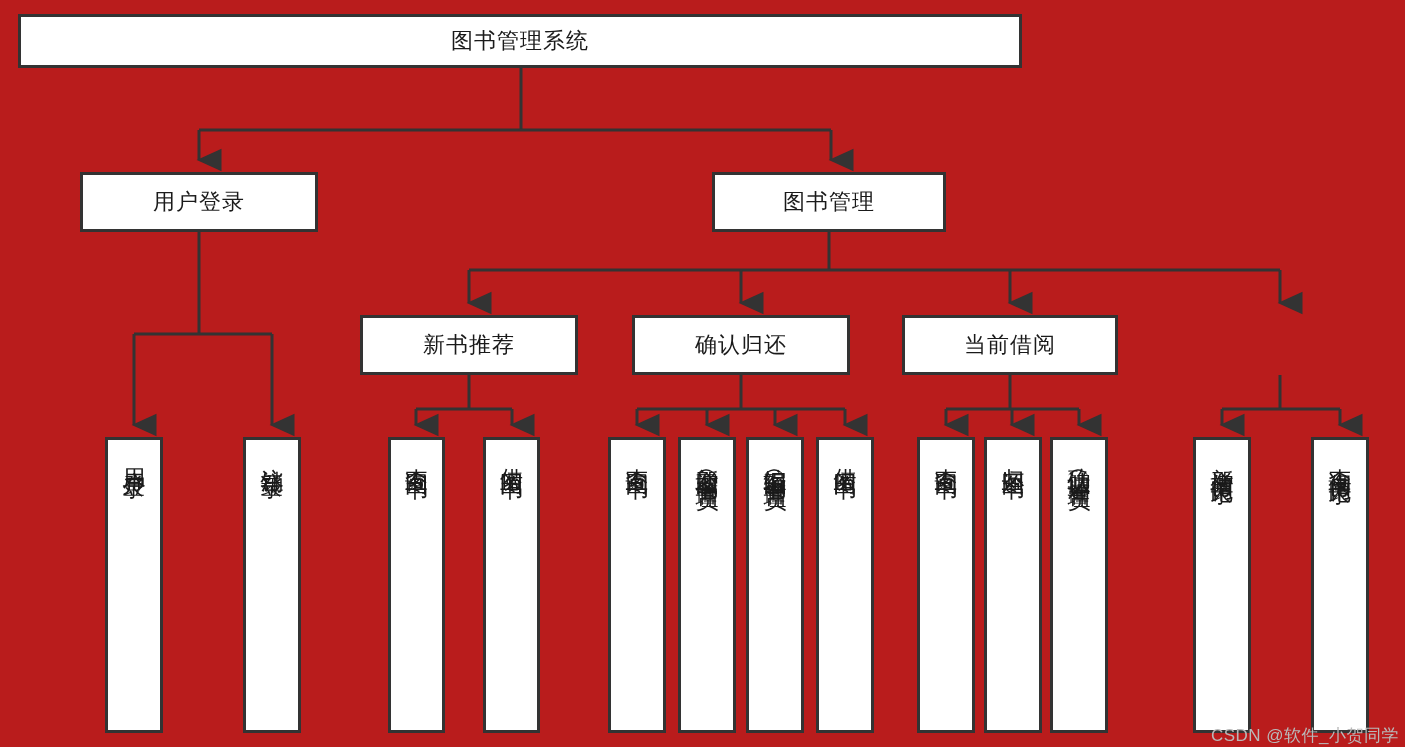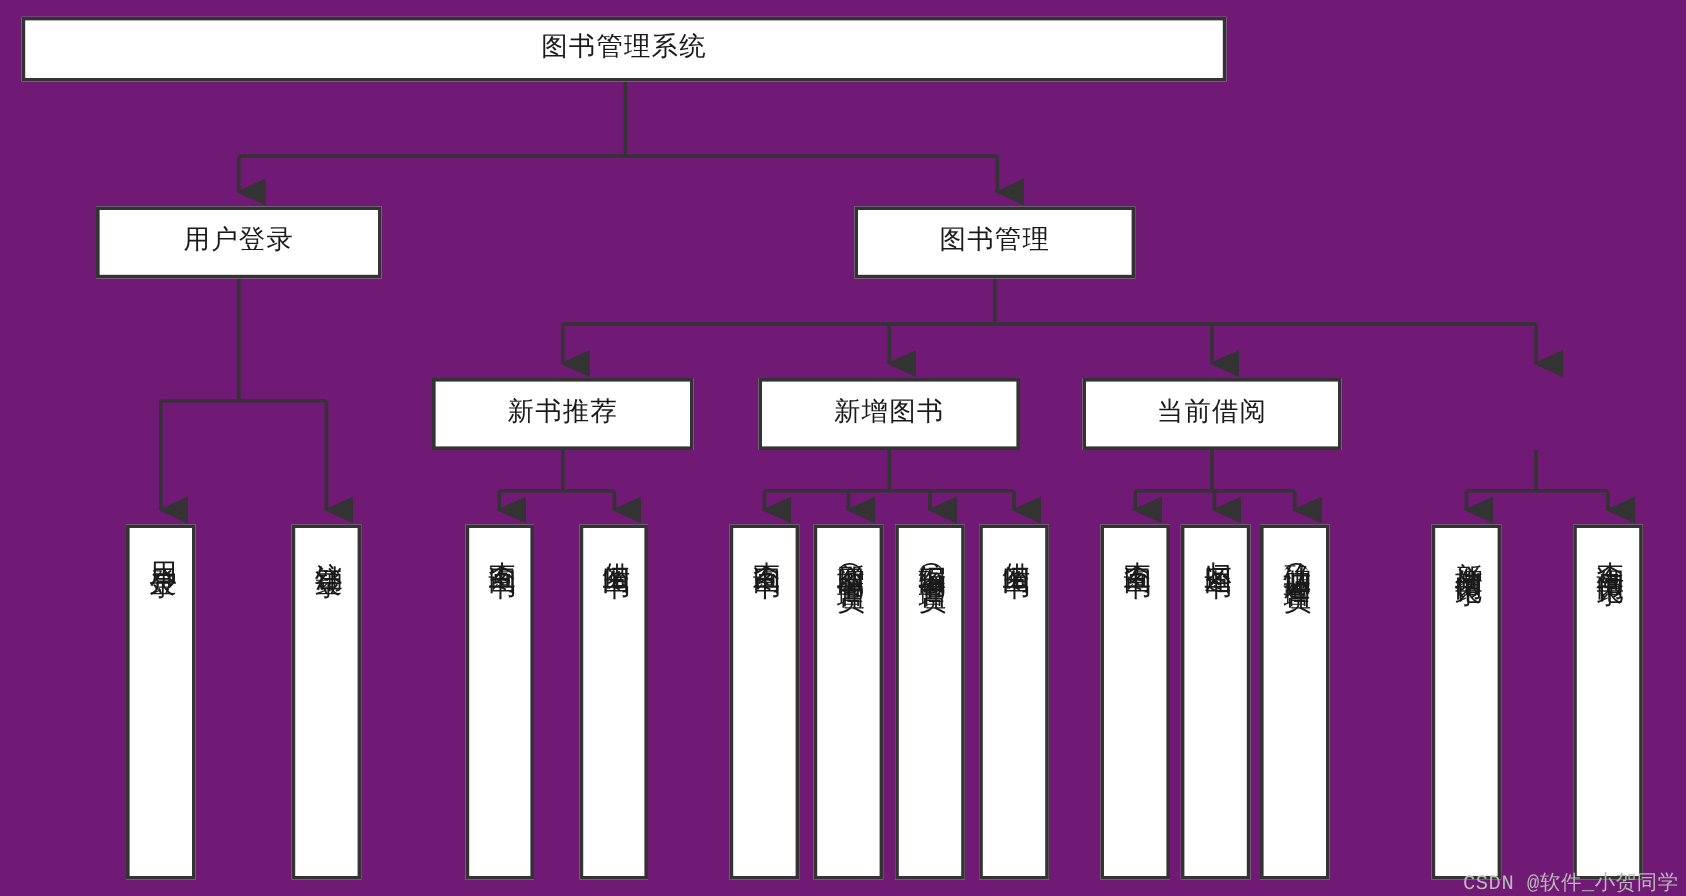--- a/index.html
+++ b/index.html
@@ -7,23 +7,22 @@
     padding: 0;
     background: #ffffff;
   }
   body {
     font-family: "Liberation Sans", "DejaVu Sans", sans-serif;
   }
   #canvas {
     position: relative;
     width: 1405px;
     height: 747px;
-    background: #701a75;
+    background: #b91c1c;
     overflow: hidden;
-    font-family: Liberation Mono, monospace;
   }
   svg#wires {
     position: absolute;
     left: 0;
     top: 0;
     width: 1405px;
     height: 747px;
     pointer-events: none;
   }
   .node {
@@ -127,21 +126,21 @@
     <span class="label">用户登录</span>
   </div>
   <div class="node" style="left:712px; top:172px; width:234px; height:60px;">
     <span class="label">图书管理</span>
   </div>
 
   <div class="node" style="left:360px; top:315px; width:218px; height:60px;">
     <span class="label">新书推荐</span>
   </div>
   <div class="node" style="left:632px; top:315px; width:218px; height:60px;">
-    <span class="label">新增图书</span>
+    <span class="label">确认归还</span>
   </div>
   <div class="node" style="left:902px; top:315px; width:216px; height:60px;text-align:right;">
     <span class="label">当前借阅</span>
   </div>
 
   <div class="node vertical" style="left:105px; top:437px; width:58px; height:296px;">
     <span class="label">用户登录</span>
   </div>
   <div class="node vertical" style="left:243px; top:437px; width:58px; height:296px;">
     <span class="label">注销登录</span>

